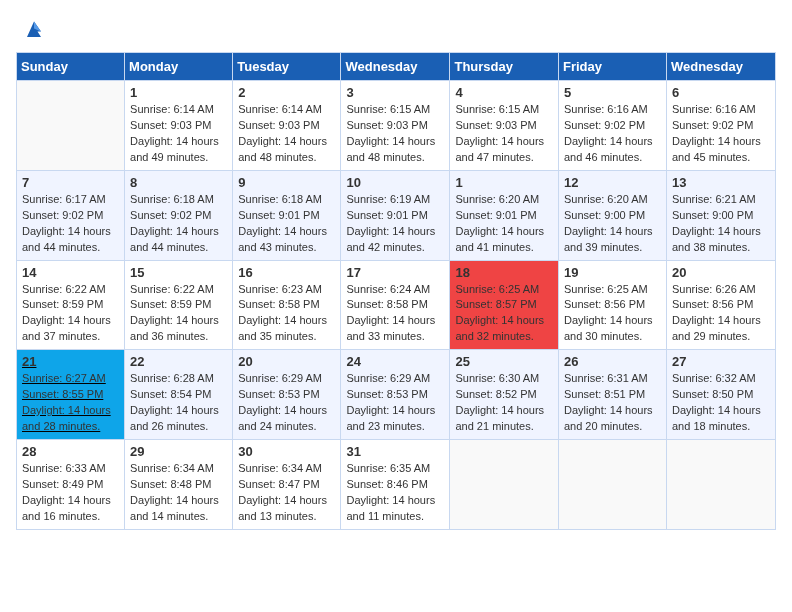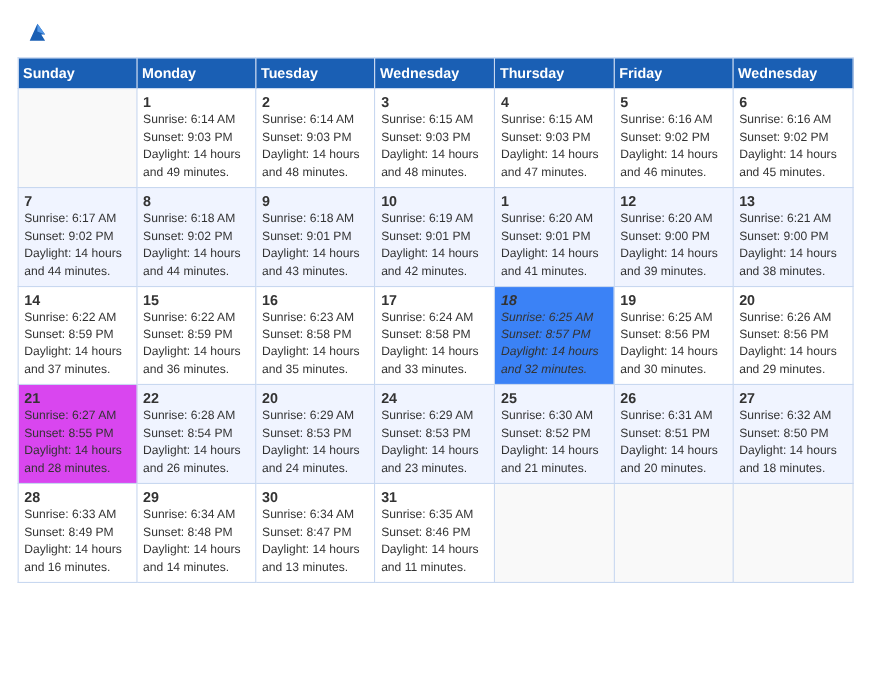--- a/index.html
+++ b/index.html
@@ -232,41 +232,41 @@
           <div class="cell-info" style="white-space: pre-line;">Sunrise: 6:23 AM
 Sunset: 8:58 PM
 Daylight: 14 hours and 35 minutes.</div>
         </td>
         <td style="background: rgb(255, 255, 255);">
           <span class="day-number">17</span>
           <div class="cell-info" style="white-space: pre-line;">Sunrise: 6:24 AM
 Sunset: 8:58 PM
 Daylight: 14 hours and 33 minutes.</div>
         </td>
-        <td style="background: #3b82f6; font-style: italic;">
+        <td style="background: #ef4444;">
           <span class="day-number">18</span>
           <div class="cell-info" style="white-space: pre-line;">Sunrise: 6:25 AM
 Sunset: 8:57 PM
 Daylight: 14 hours and 32 minutes.</div>
         </td>
         <td style="background: rgb(255, 255, 255);">
           <span class="day-number">19</span>
           <div class="cell-info" style="white-space: pre-line;">Sunrise: 6:25 AM
 Sunset: 8:56 PM
 Daylight: 14 hours and 30 minutes.</div>
         </td>
         <td style="background: rgb(255, 255, 255);">
           <span class="day-number">20</span>
           <div class="cell-info" style="white-space: pre-line;">Sunrise: 6:26 AM
 Sunset: 8:56 PM
 Daylight: 14 hours and 29 minutes.</div>
         </td>
       </tr>
       <tr>
-        <td style="background: #d946ef;">
+        <td style="background: #0ea5e9; text-decoration: underline;">
           <span class="day-number">21</span>
           <div class="cell-info" style="white-space: pre-line;">Sunrise: 6:27 AM
 Sunset: 8:55 PM
 Daylight: 14 hours and 28 minutes.</div>
         </td>
         <td style="background: rgb(240, 244, 255);">
           <span class="day-number">22</span>
           <div class="cell-info" style="white-space: pre-line;">Sunrise: 6:28 AM
 Sunset: 8:54 PM
 Daylight: 14 hours and 26 minutes.</div>

